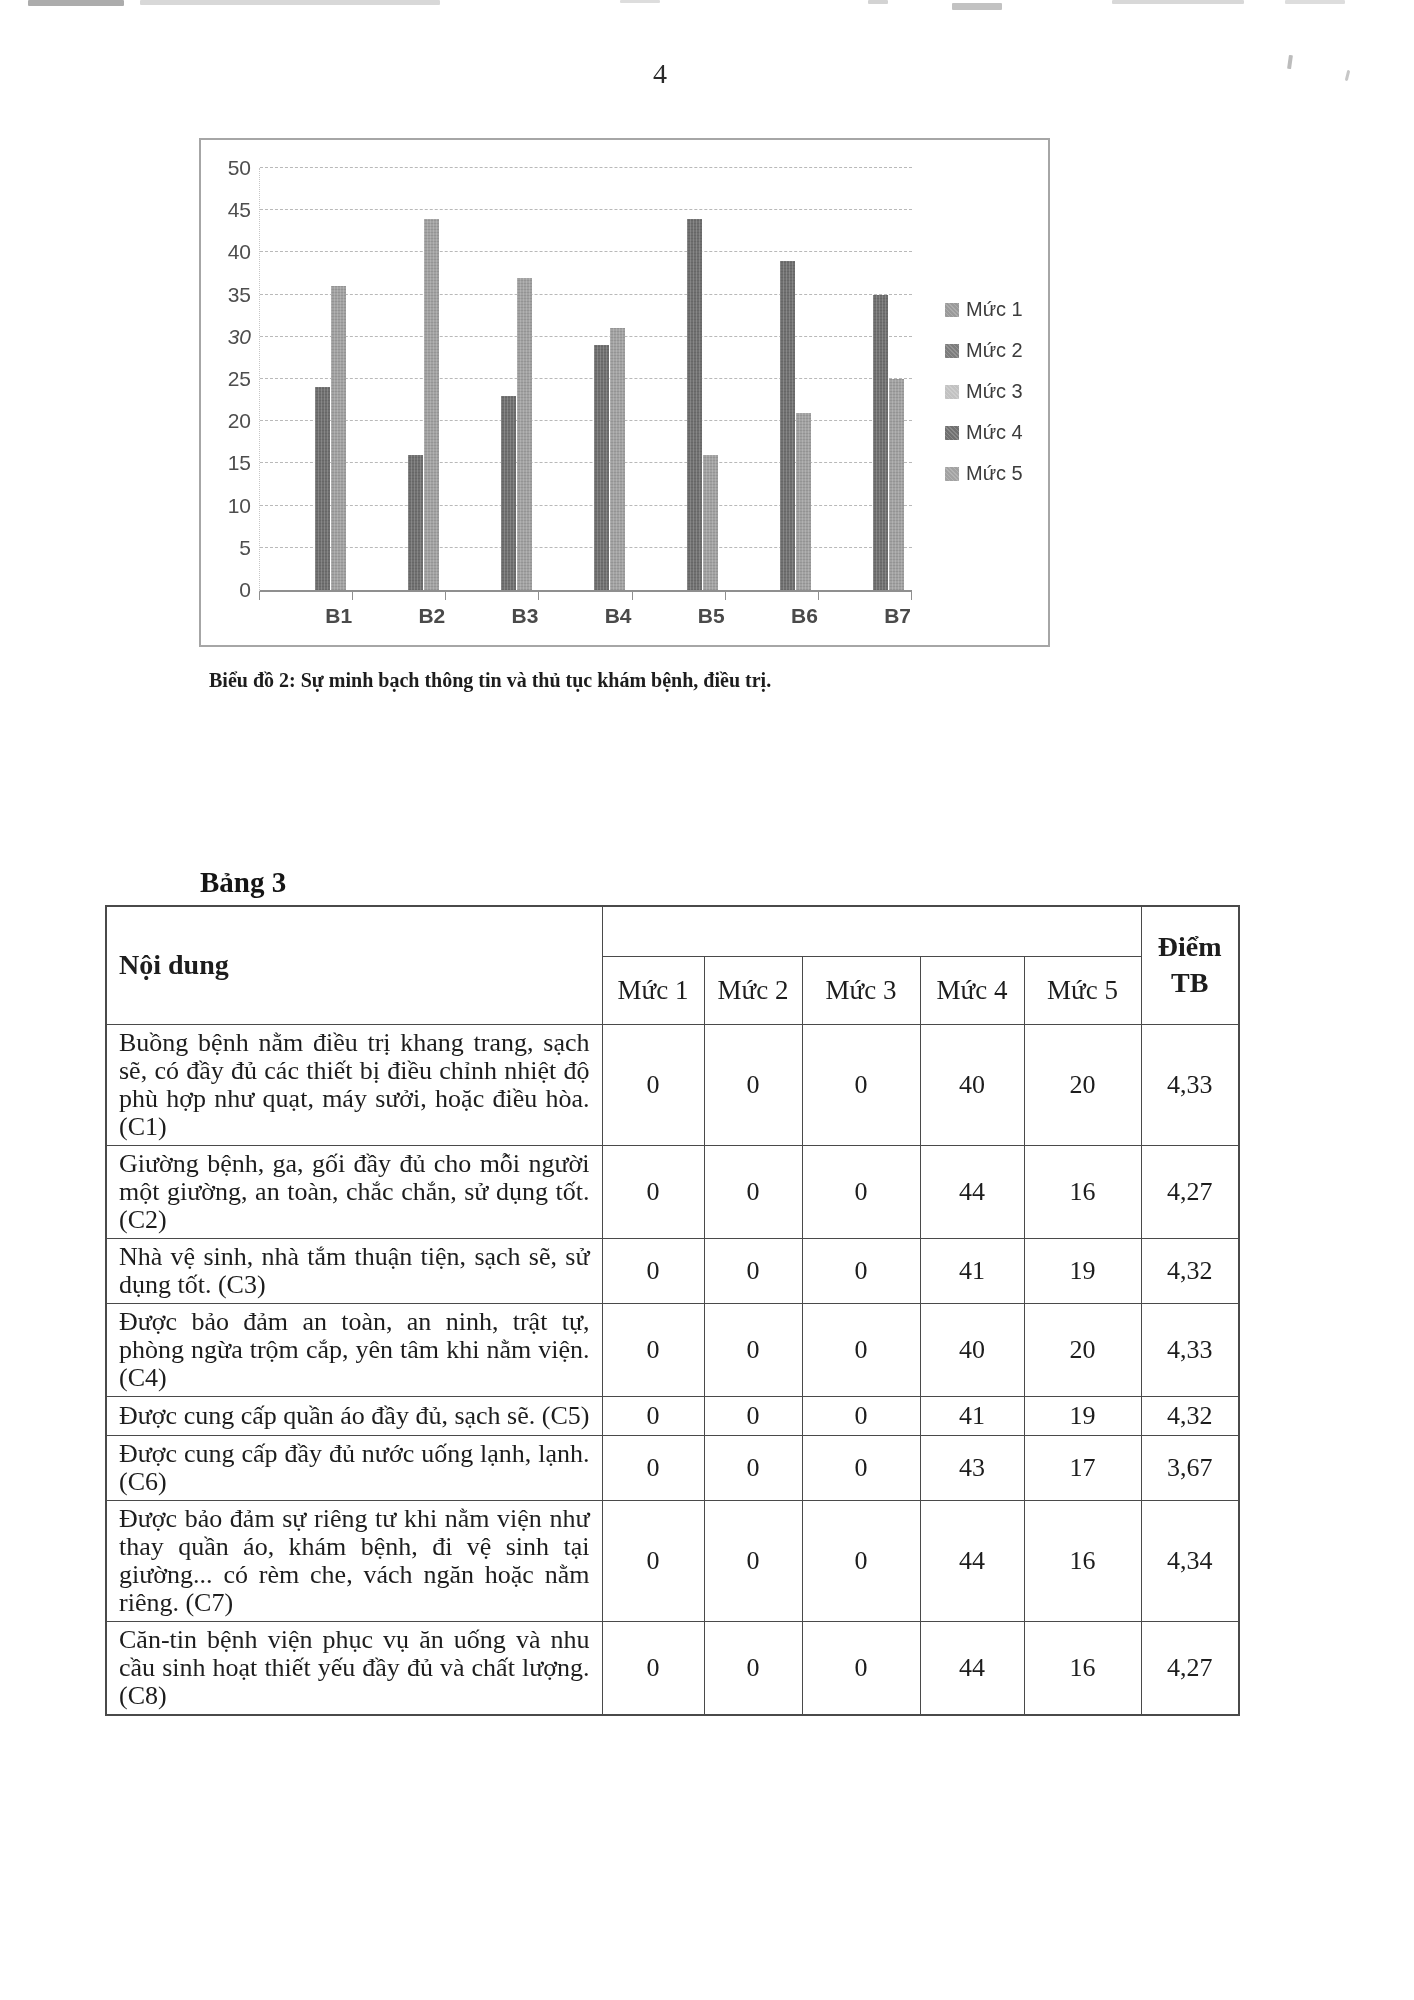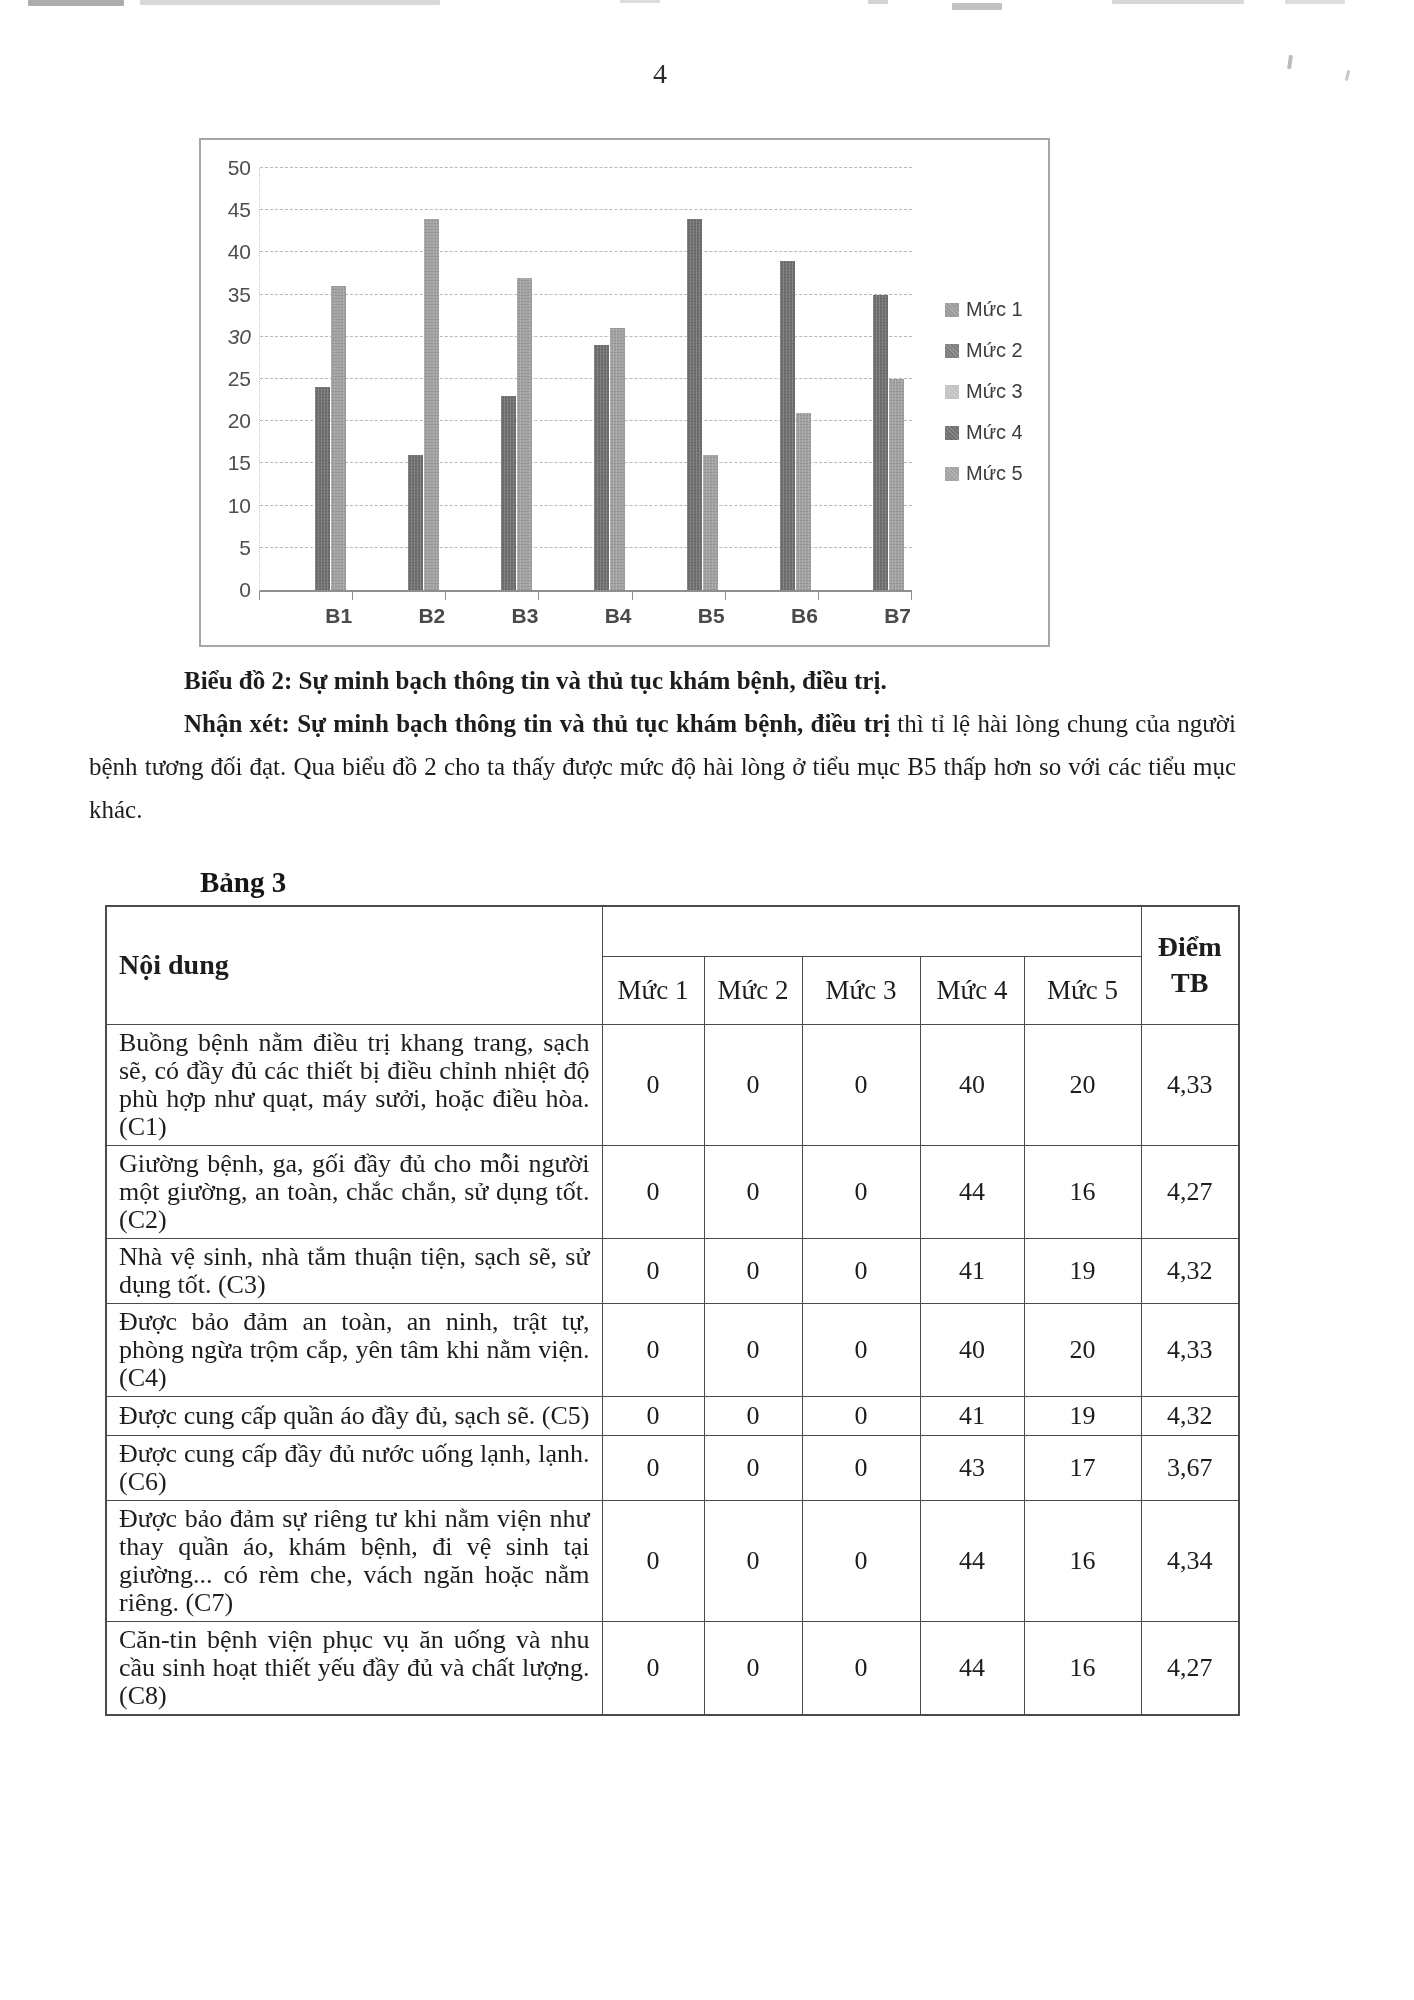--- a/index.html
+++ b/index.html
@@ -36,22 +36,22 @@
                      repeating-linear-gradient(0deg,rgba(0,0,0,.09) 0 1px,transparent 1px 3px);}
   .tick{position:absolute;width:1px;height:8px;background:#8f8f8f;top:452px;}
   .y-label{position:absolute;width:42px;text-align:right;font-size:21px;color:#4e4e4e;line-height:22px;}
   .x-label{position:absolute;top:464px;text-align:right;font-size:21px;color:#4a4a4a;font-weight:600;}
   .legend{position:absolute;left:744px;top:158px;display:flex;flex-direction:column;gap:18px;}
   .legend-item{display:flex;align-items:center;gap:7px;font-size:20px;color:#3c3c3c;}
   .legend-swatch{width:14px;height:14px;flex:0 0 auto;
     background-image:repeating-linear-gradient(45deg,rgba(255,255,255,.18) 0 1px,transparent 1px 3px);}
 
   
-  .textflow{position:absolute;left:89px;top:659px;width:1147px;
-    font-size:25px;line-height:43px;text-align:justify;color:#1d1d1d;}
+  .textflow{position:absolute;left:114px;top:659px;width:1147px;
+    font-size:20px;line-height:43px;text-align:justify;color:#1d1d1d;}
   .caption{margin:0;text-indent:95px;font-weight:bold;text-align:left;}
   .para{margin:0;text-indent:95px;}
   .bold{font-weight:bold;}
 
   .heading{position:absolute;left:200px;top:831px;font-weight:bold;font-size:29px;
     display:flex;gap:62px;color:#151515;}
   .table-label{position:absolute;left:200px;top:866px;font-weight:bold;font-size:29px;color:#151515;}
 
   
   table.survey{position:absolute;left:105px;top:905px;width:1133px;
@@ -159,21 +159,20 @@
       <div class="tick" style="left: 244.286px;"></div>
       <div class="tick" style="left: 337.429px;"></div>
       <div class="tick" style="left: 430.571px;"></div>
       <div class="tick" style="left: 523.714px;"></div>
       <div class="tick" style="left: 616.857px;"></div>
       <div class="tick" style="left: 710px;"></div>
     </div>
 
   <div class="textflow">
     <p class="caption">Biểu đồ 2: Sự minh bạch thông tin và thủ tục khám bệnh, điều trị.</p>
-    <p class="para"><span class="bold">Nhận xét: Sự minh bạch thông tin và thủ tục khám bệnh, điều trị</span><span> thì tỉ lệ hài lòng chung của người bệnh tương đối đạt. Qua biểu đồ 2 cho ta thấy được mức độ hài lòng ở tiểu mục B5 thấp hơn so với các tiểu mục khác.</span></p>
   </div>
 
 
   <div class="table-label">Bảng 3</div>
 
   <table class="survey">
     <colgroup>
       <col style="width:496px">
         <col style="width:102px">
         <col style="width:98px">

